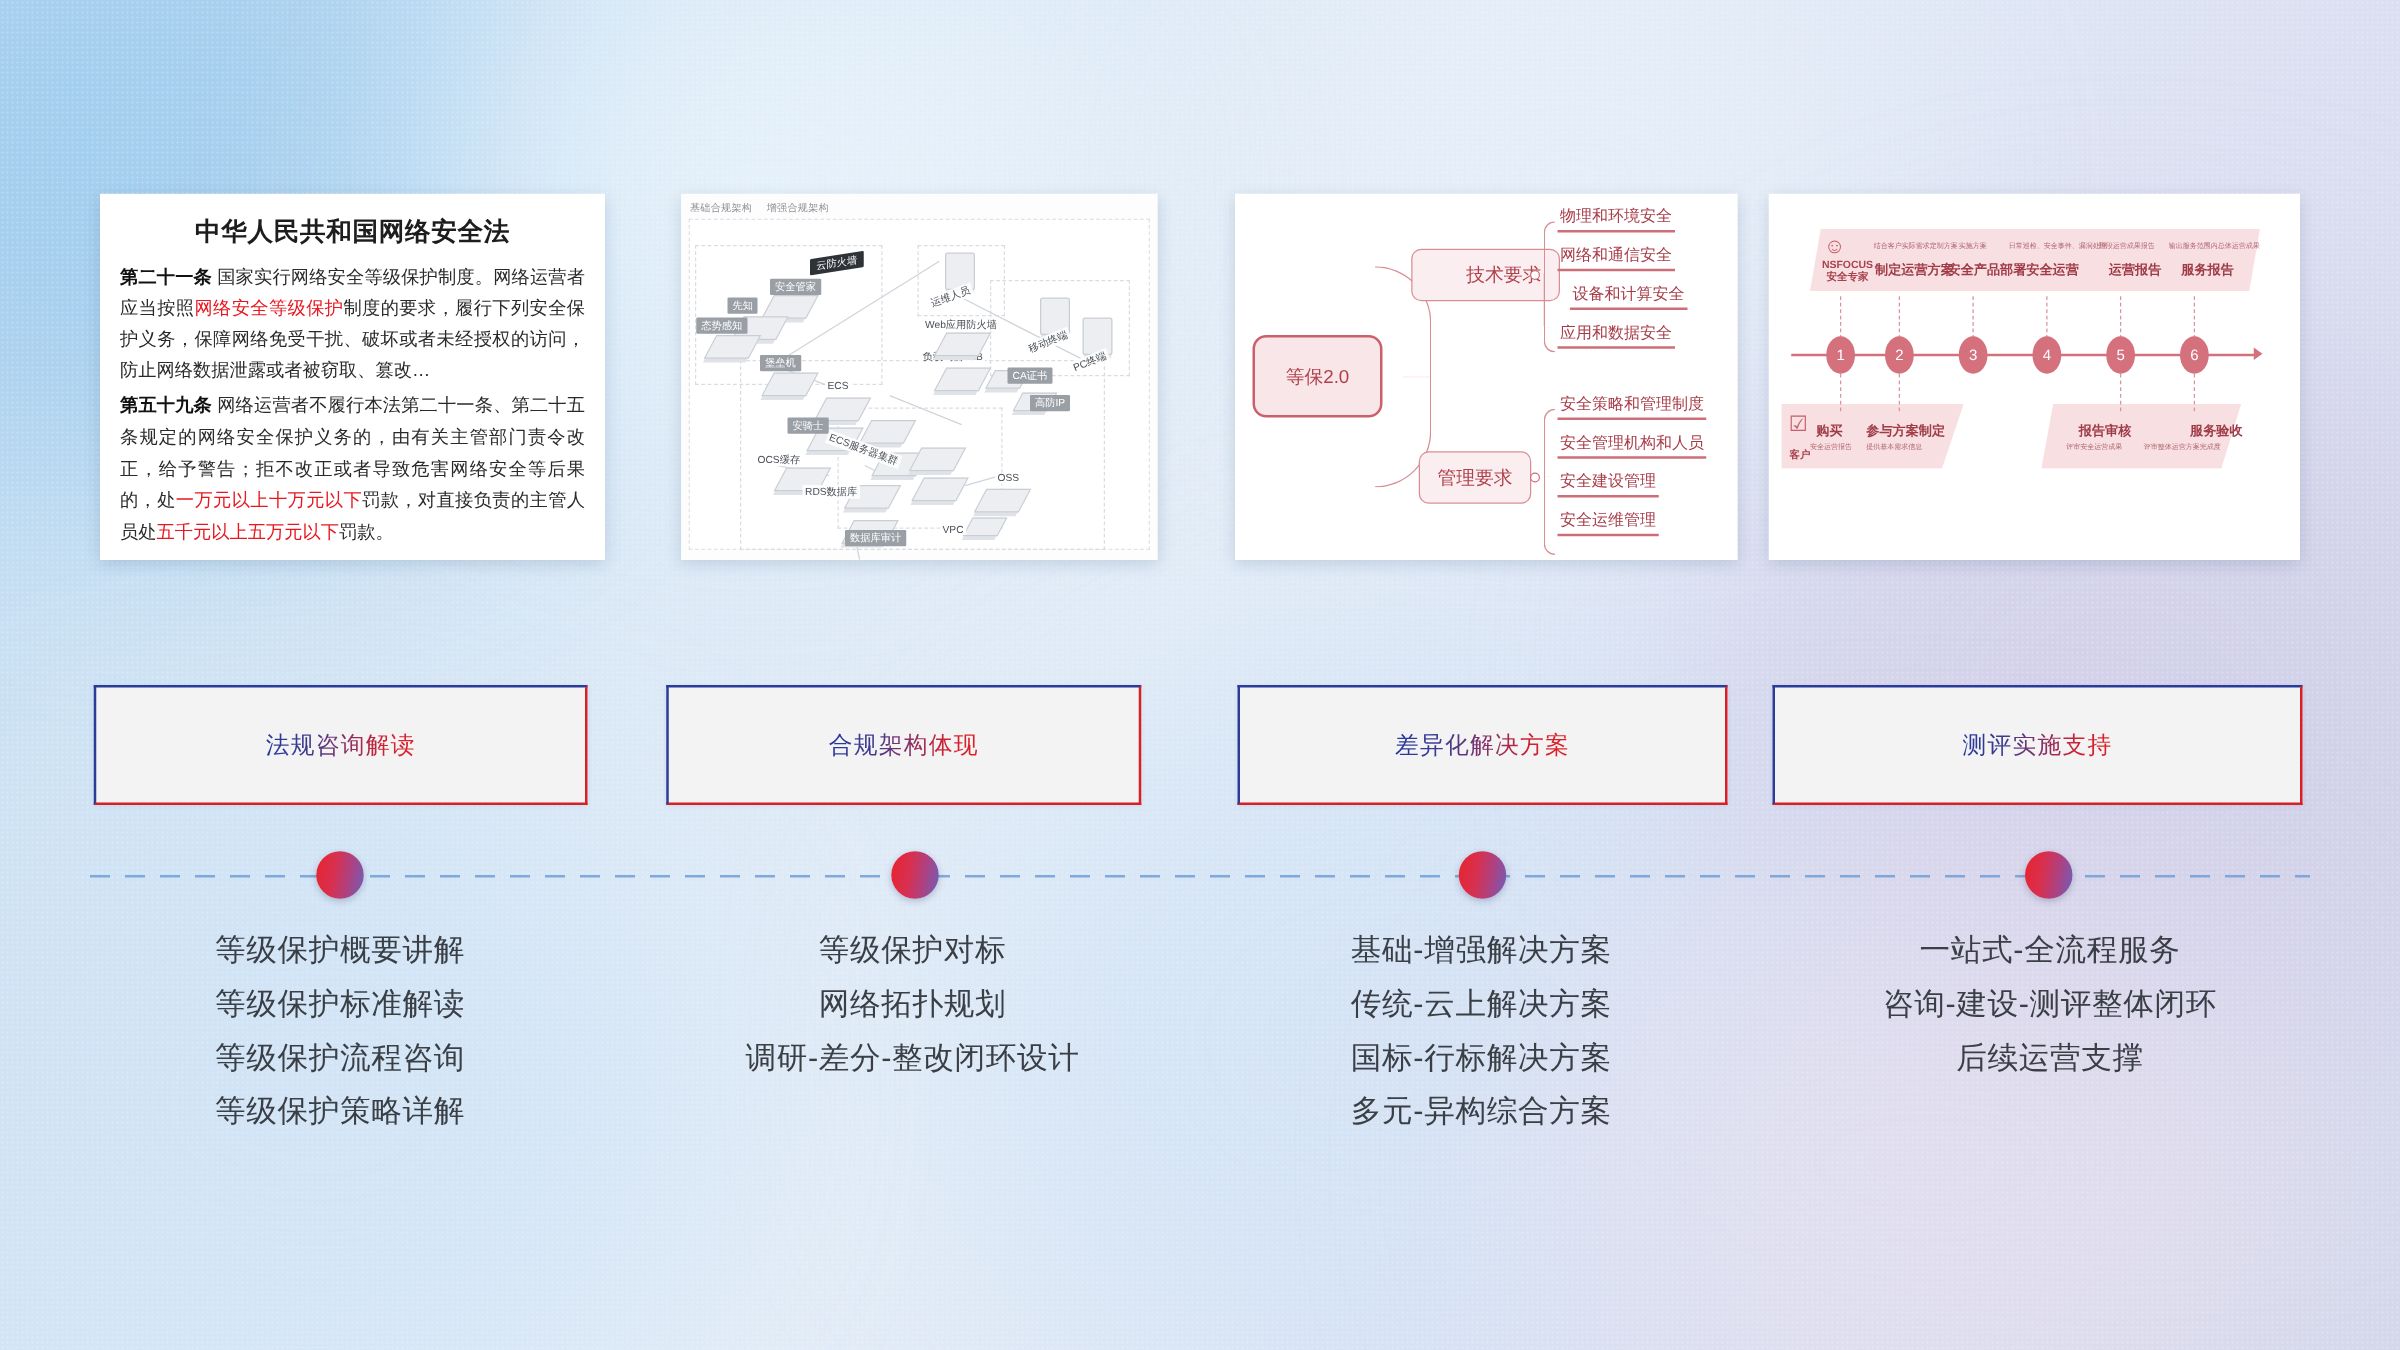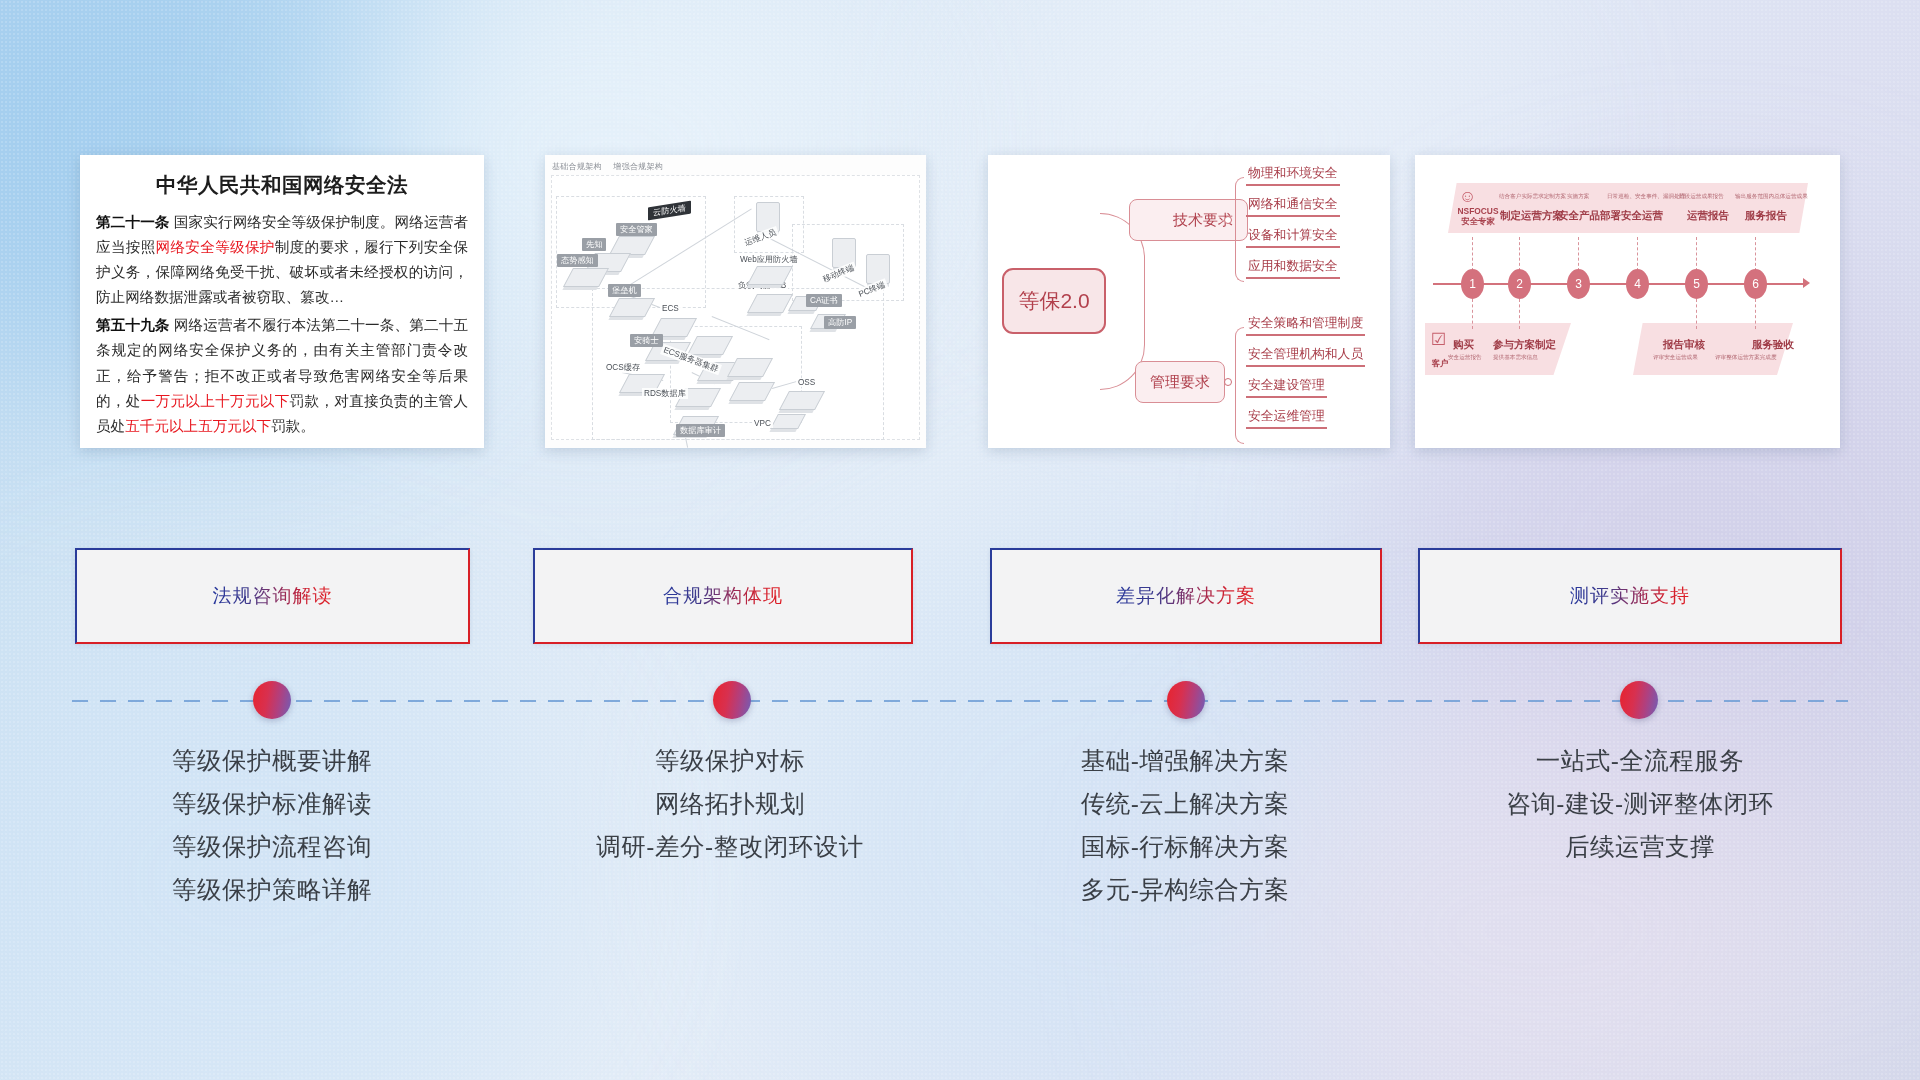--- a/index.html
+++ b/index.html
@@ -74,21 +74,21 @@
   .lbl.chip-dk{background:#2f3338;color:#fff;padding:1px 5px;border-radius:1px;transform:skewY(-9deg);}
   .lbl.plain{background:rgba(255,255,255,.85);padding:0 2px;}
   .aline{position:absolute;background:#cfd4da;height:1px;transform-origin:0 0;}
 
   
   .mm{position:absolute;inset:0;background:#fff;}
   .mm-root{
     position:absolute;left:14px;top:113px;width:100px;height:62px;
     border:2.5px solid #c9606a;border-radius:11px;background:#f8e6e8;
     display:flex;align-items:center;justify-content:center;
-    font-size:21px;color:#b2404c;
+    font-size:15px;color:#b2404c;
   }
   .mm-branch{
     position:absolute;width:88px;height:40px;border:1.6px solid #d98e95;
     border-radius:8px;background:#fbeef0;display:flex;align-items:center;
     justify-content:center;font-size:15px;color:#b0414d;
   }
   .mm-b1{left:141px;top:44px;padding-left:29px;}
   .mm-b2{left:147px;top:206px;}
   .mm-leaf{position:absolute;font-size:12.8px;color:#a83d49;white-space:nowrap;
     border-bottom:2px solid #cd6f78;padding:0 2px 2px 2px;}
@@ -285,21 +285,21 @@
         <div class="mm-branch mm-b2">管理要求</div>
 
         <div class="mm-dot" style="left:236px;top:61px;"></div>
         <div class="mm-dot" style="left:236px;top:223px;"></div>
 
         <div class="mm-conn" style="left:247px;top:22px;height:84px;border-radius:10px 0 0 0;border-top:1.6px solid #d98e95;width:8px;"></div>
         <div class="mm-conn" style="left:247px;top:64px;height:42px;border-bottom:0;width:8px;"></div>
         <div class="mm-conn" style="left:247px;top:64px;height:62px;border-radius:0 0 0 10px;border-bottom:1.6px solid #d98e95;width:8px;"></div>
         <div class="mm-leaf" style="left:258px;top:10px;">物理和环境安全</div>
         <div class="mm-leaf" style="left:258px;top:41px;">网络和通信安全</div>
-        <div class="mm-leaf" style="left:258px;top:72px;text-align:center;">设备和计算安全</div>
+        <div class="mm-leaf" style="left:268px;top:72px;text-align:center;">设备和计算安全</div>
         <div class="mm-leaf" style="left:258px;top:103px;">应用和数据安全</div>
 
         <div class="mm-conn" style="left:247px;top:172px;height:84px;border-radius:10px 0 0 0;border-top:1.6px solid #d98e95;width:8px;"></div>
         <div class="mm-conn" style="left:247px;top:226px;height:62px;border-radius:0 0 0 10px;border-bottom:1.6px solid #d98e95;width:8px;"></div>
         <div class="mm-leaf" style="left:258px;top:160px;">安全策略和管理制度</div>
         <div class="mm-leaf" style="left:258px;top:191px;">安全管理机构和人员</div>
         <div class="mm-leaf" style="left:258px;top:222px;">安全建设管理</div>
         <div class="mm-leaf" style="left:258px;top:253px;">安全运维管理</div>
       </div>
     </div>

